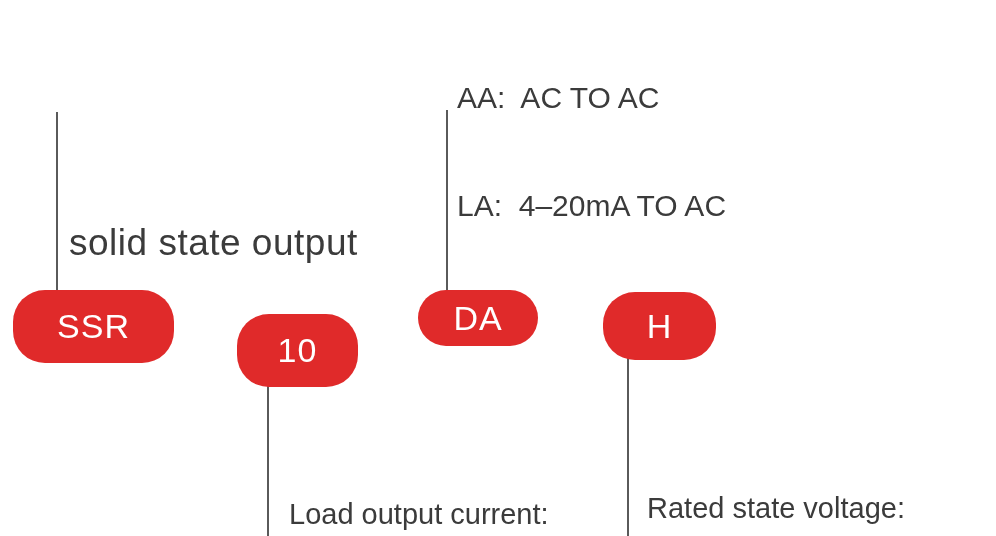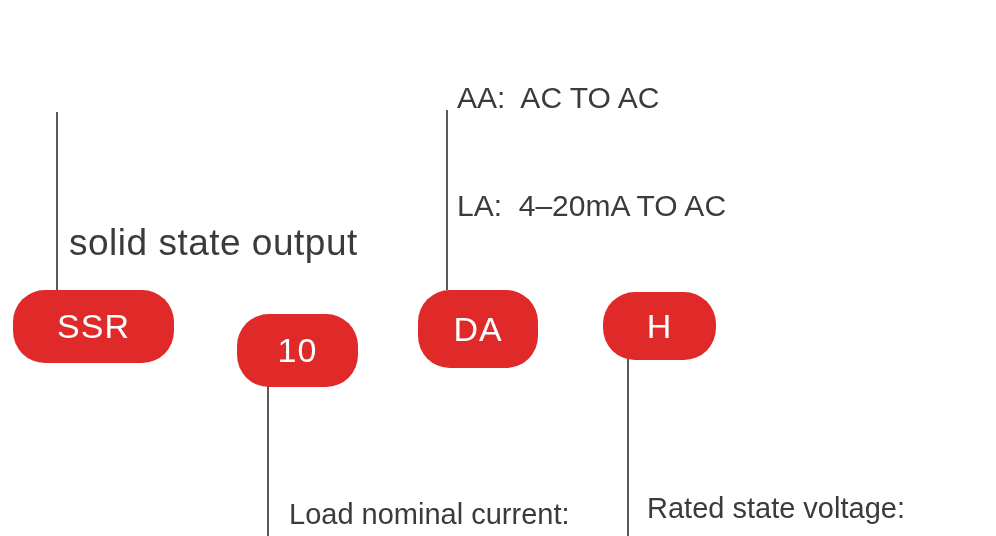--- a/index.html
+++ b/index.html
@@ -62,21 +62,21 @@
   }
   .rated-voltage-note {
     left: 647px;
     top: 421px;
     font-size: 29px;
     line-height: 35px;
   }
   
   .pill-series  { left: 13px;  top: 290px; width: 161px; height: 73px; }
   .pill-current { left: 237px; top: 290px; width: 121px; height: 73px; margin-top: 24px; }
-  .pill-mode    { left: 418px; top: 290px; width: 120px; height: 78px; }
+  .pill-mode    { left: 418px; top: 290px; width: 120px; height: 56px; }
   .pill-suffix  { left: 603px; top: 292px; width: 113px; height: 68px; }
   
   .conn-series  { left: 56px;  top: 112px; height: 178px; }
   .conn-mode    { left: 446px; top: 110px; height: 180px; }
   .conn-current { left: 267px; top: 361px; height: 175px; }
   .conn-suffix  { left: 627px; top: 358px; height: 178px; }
 </style>
 </head>
 <body>
 
@@ -95,21 +95,21 @@
     
     
   </div>
 
   <div class="pill pill-series">SSR</div>
   <div class="pill pill-current">10</div>
   <div class="pill pill-mode">DA</div>
   <div class="pill pill-suffix">H</div>
 
   <div class="note load-current-note">
-    <div>Load nominal current:</div>
+    <div>Load output current:</div>
     
   </div>
 
   <div class="note rated-voltage-note">
     <div>Rated state voltage:</div>
     
     
   </div>
 
 </div>

